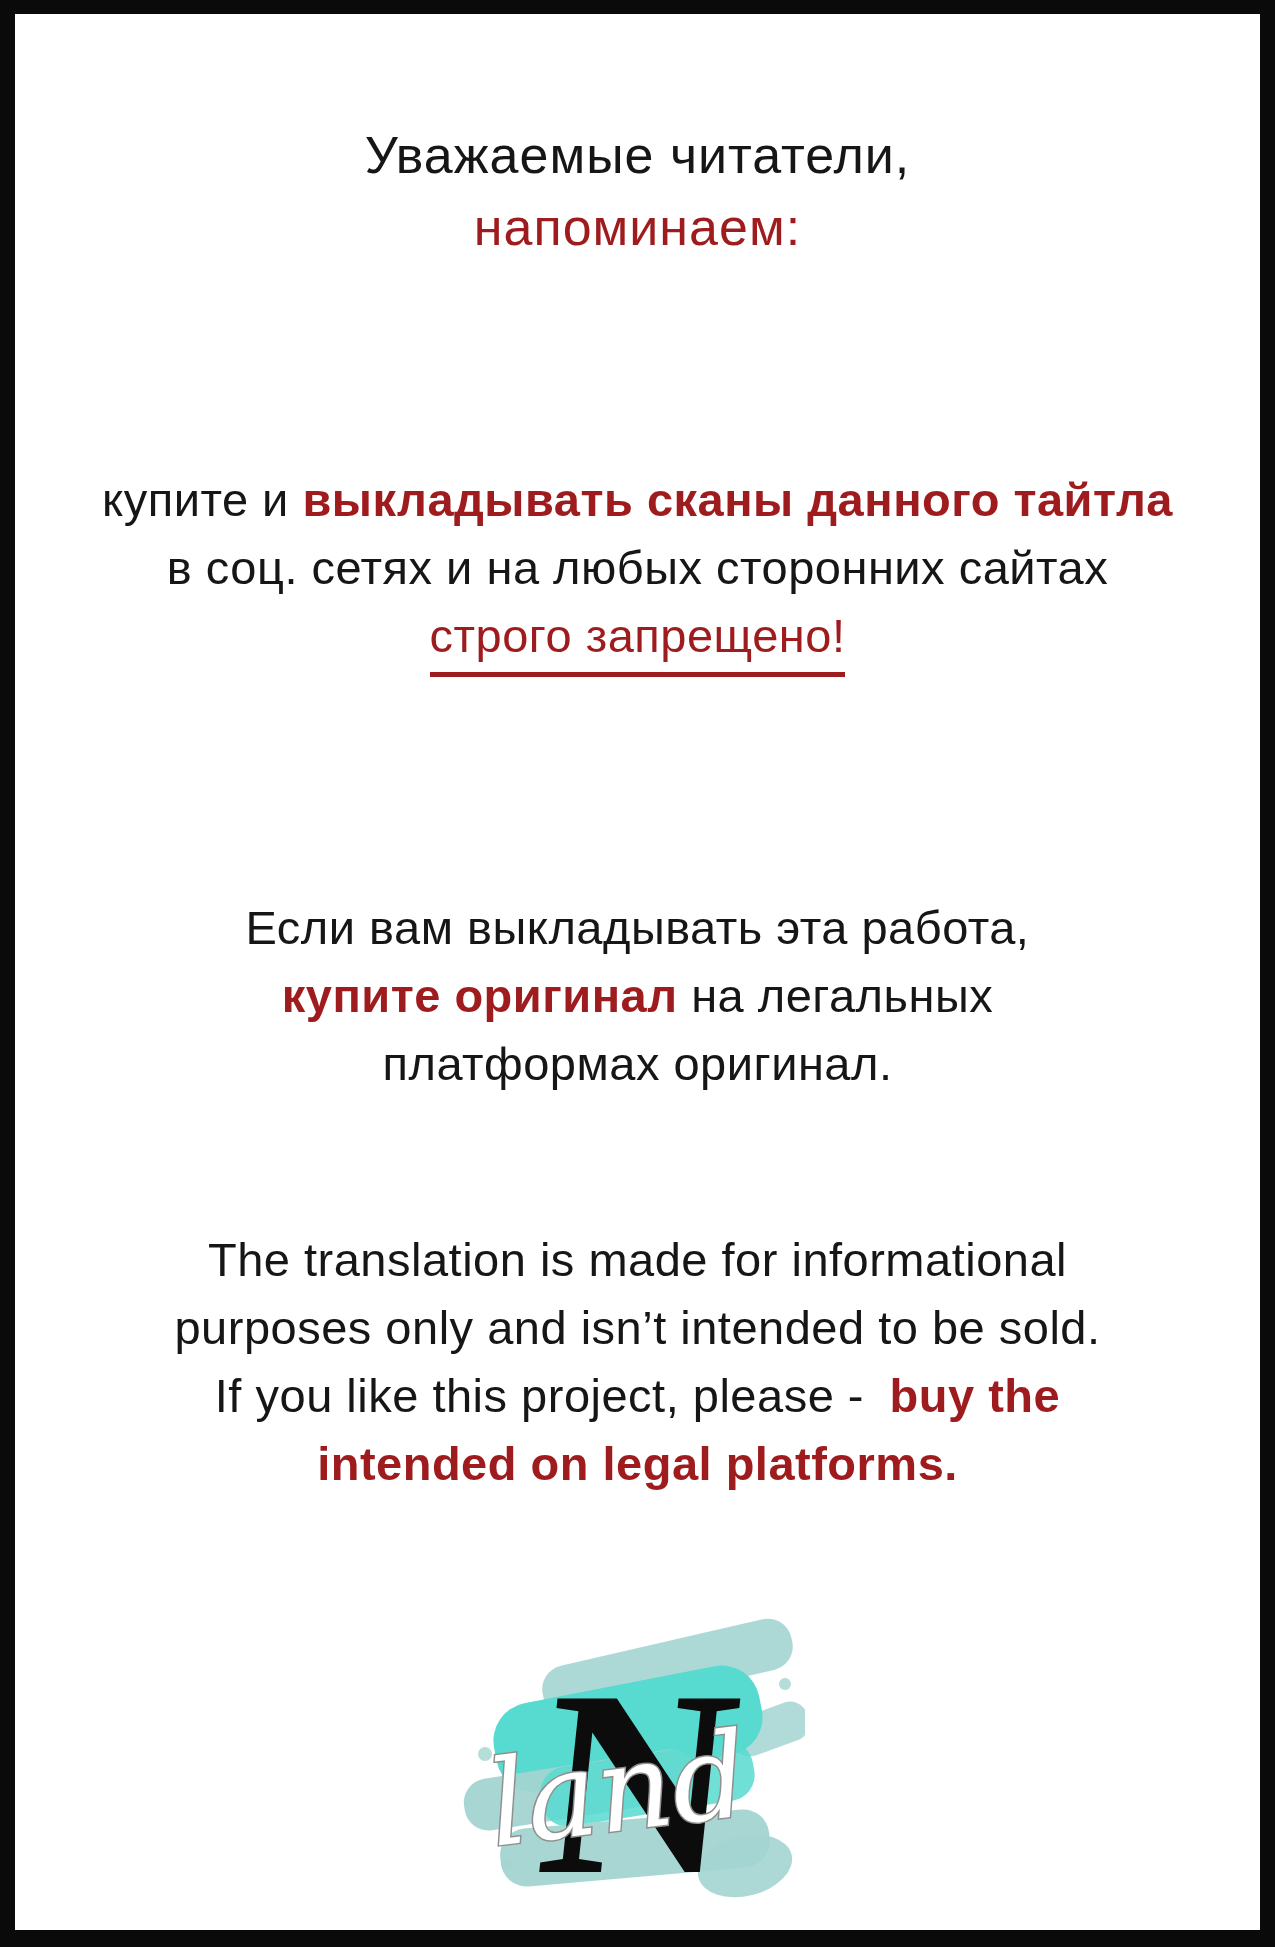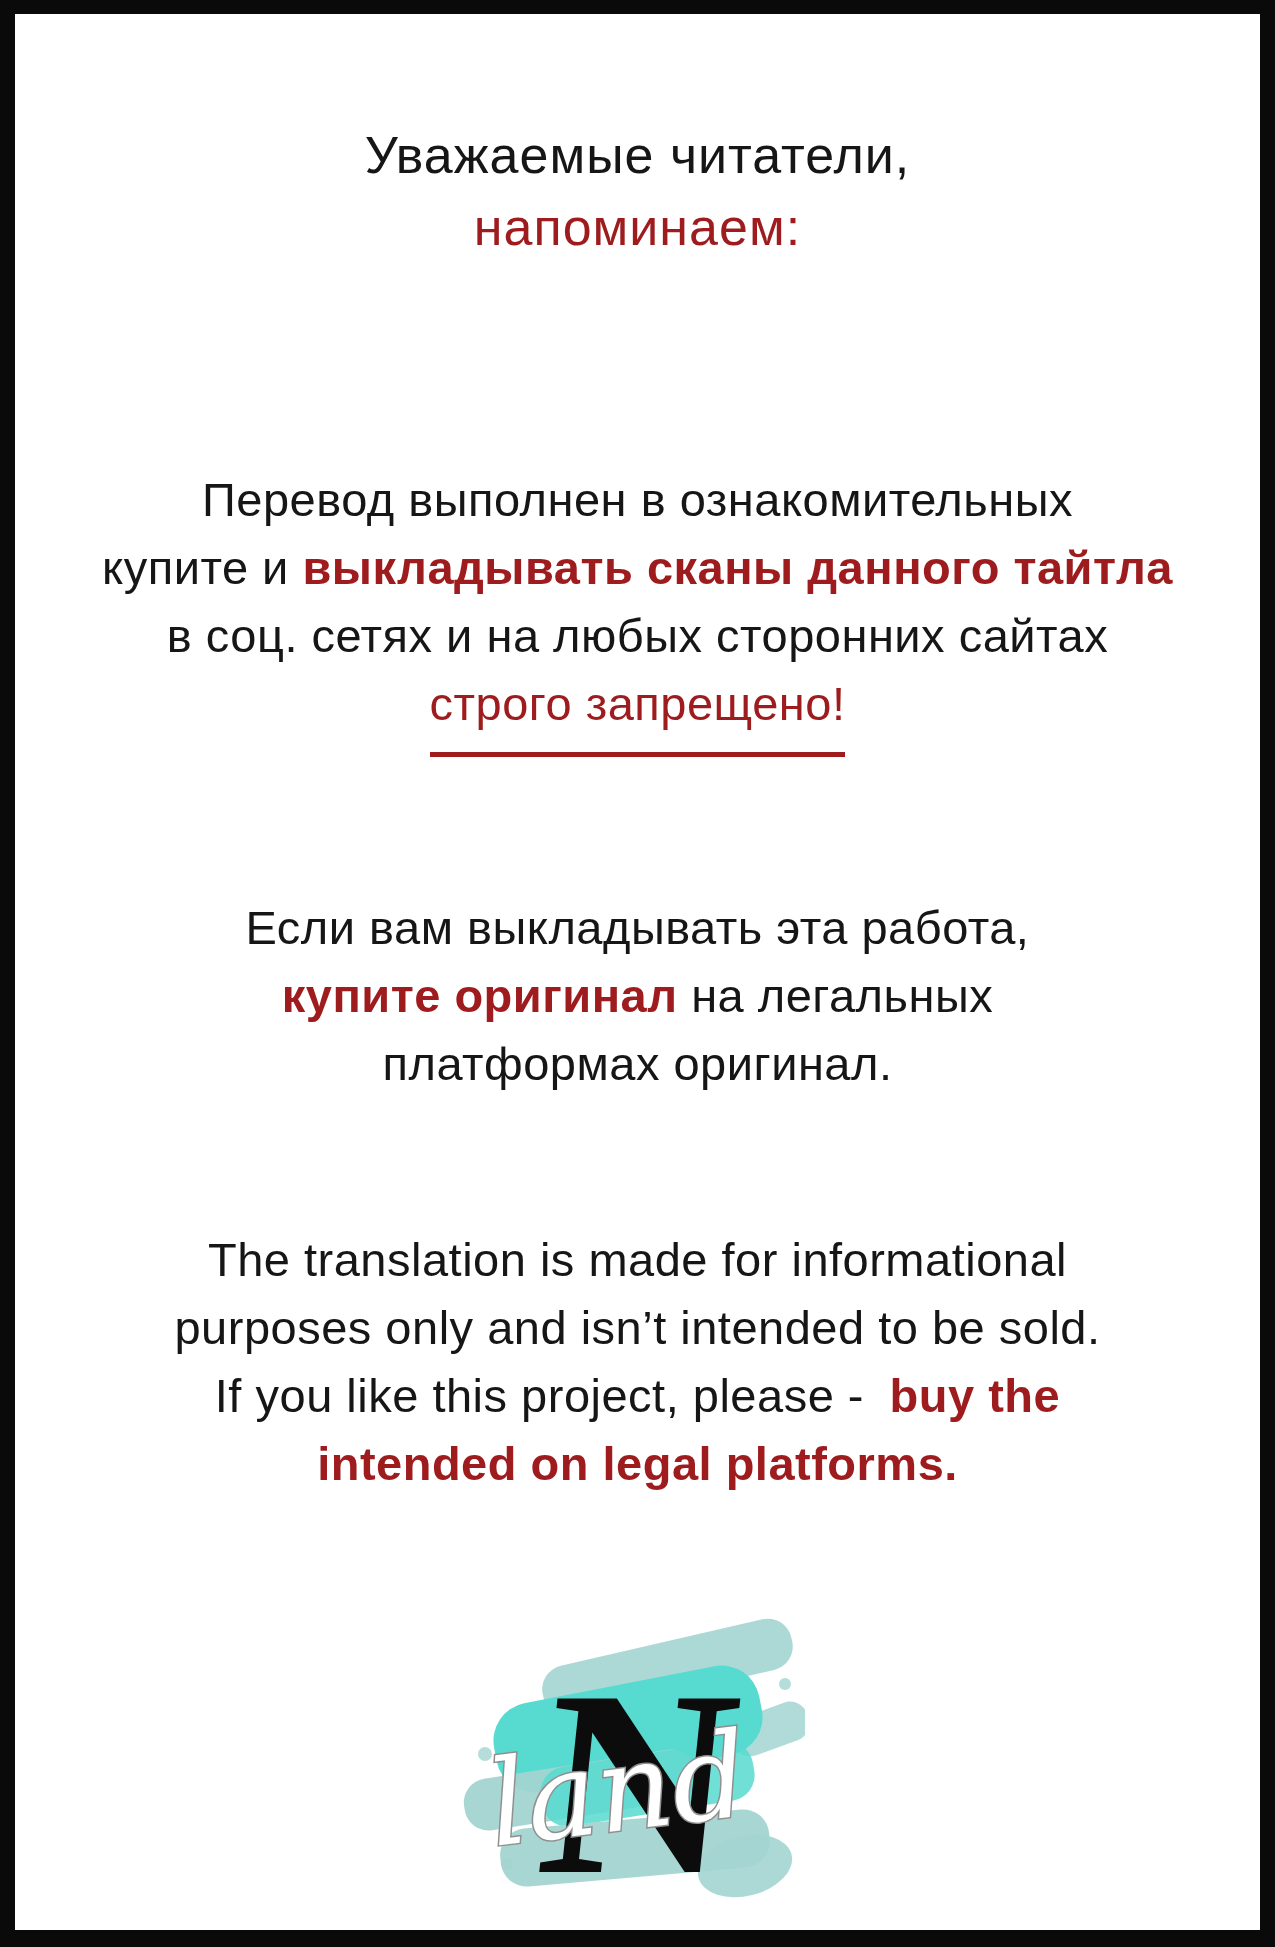--- a/index.html
+++ b/index.html
@@ -26,21 +26,21 @@
   .title-line2 { color: var(--accent-red, #9e1b1e); }
   .para { font-size: 47px; line-height: 68px; letter-spacing: 0.5px; }
   .para-ru-warning { top: 452px; }
   .para-ru-purchase { top: 880px; }
   .para-en { top: 1212px; }
   .red { color: var(--accent-red, #9e1b1e); }
   .bold { font-weight: bold; }
   .underline-red {
     display: inline-block;
     border-bottom: 5px solid var(--accent-red, #9e1b1e);
-    padding-bottom: 22px;
+    padding-bottom: 10px;
     line-height: 1.1;
   }
   .gap { margin-left: 12px; }
   .logo-wrap {
     position: absolute;
     left: 430px; top: 1600px;
     width: 360px; height: 310px;
   }
   svg text { user-select: none; }
 </style>
@@ -48,21 +48,20 @@
 <body>
 
 <div class="page">
 
   <header class="center-block title-block">
     <div>Уважаемые читатели,</div>
     <div class="title-line2">напоминаем:</div>
   </header>
 
   <section class="center-block para para-ru-warning">
-    <div><span>Перевод выполнен в ознакомительных</span></div>
     <div><span>купите и </span><span class="red bold">выкладывать сканы данного тайтла</span></div>
     <div><span>в соц. сетях и на любых сторонних сайтах</span></div>
     <div><span class="red underline-red">строго запрещено!</span></div>
   </section>
 
   <section class="center-block para para-ru-purchase">
     <div><span>Если вам выкладывать эта работа,</span></div>
     <div><span class="red bold">купите оригинал</span><span> на легальных</span></div>
     <div><span>платформах оригинал.</span></div>
   </section>

